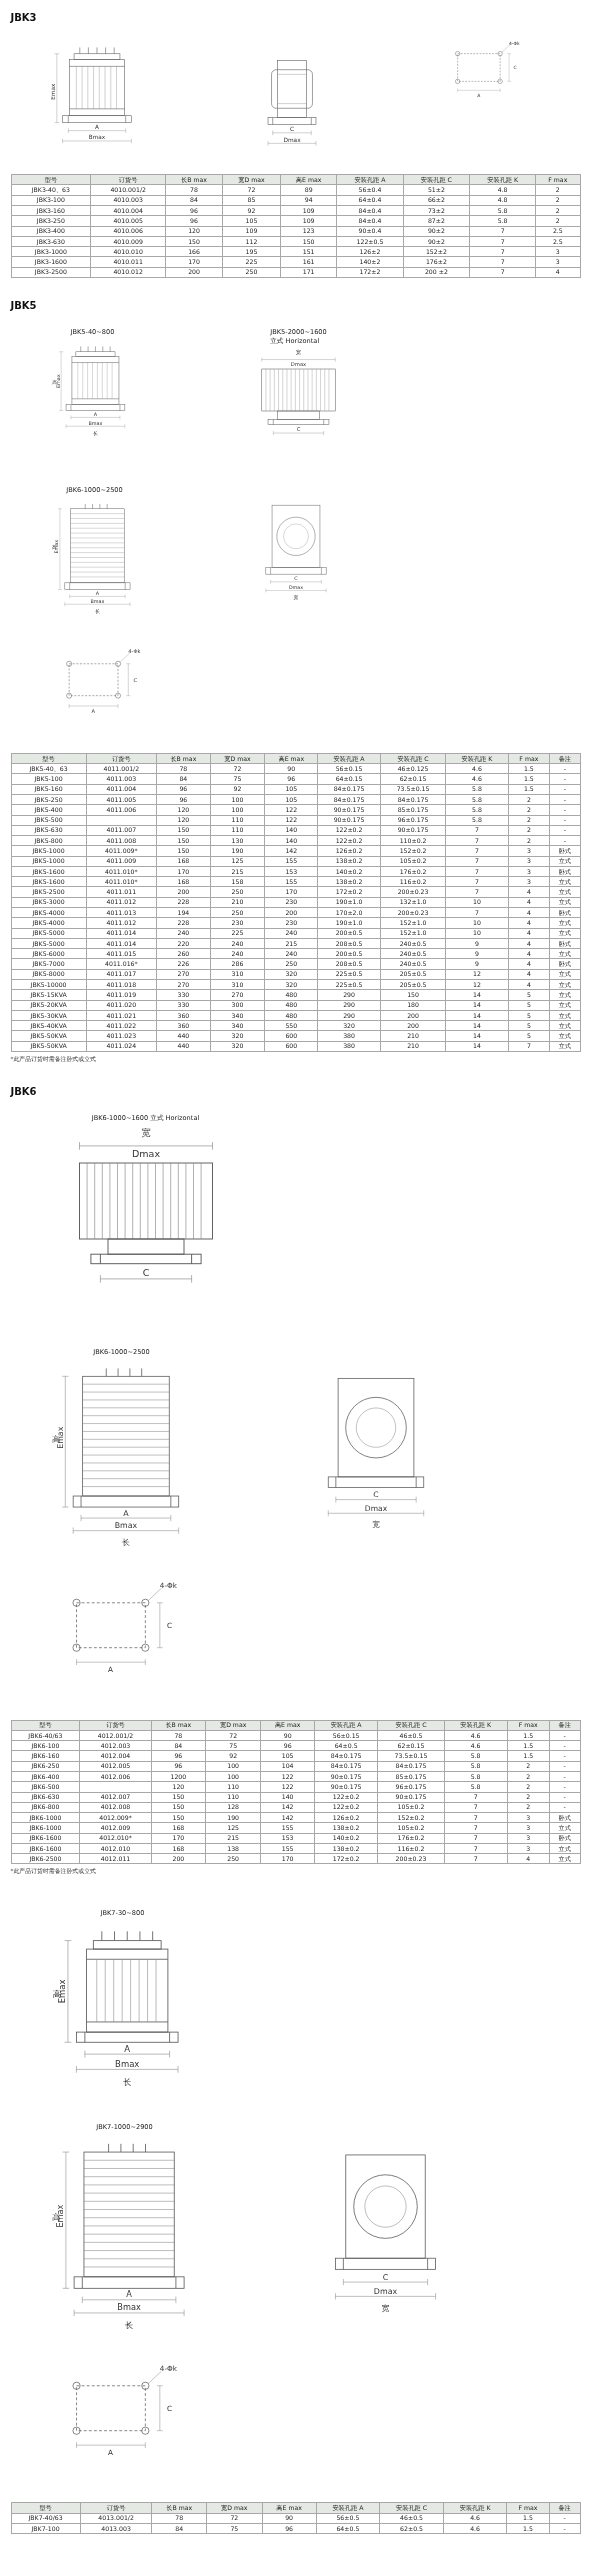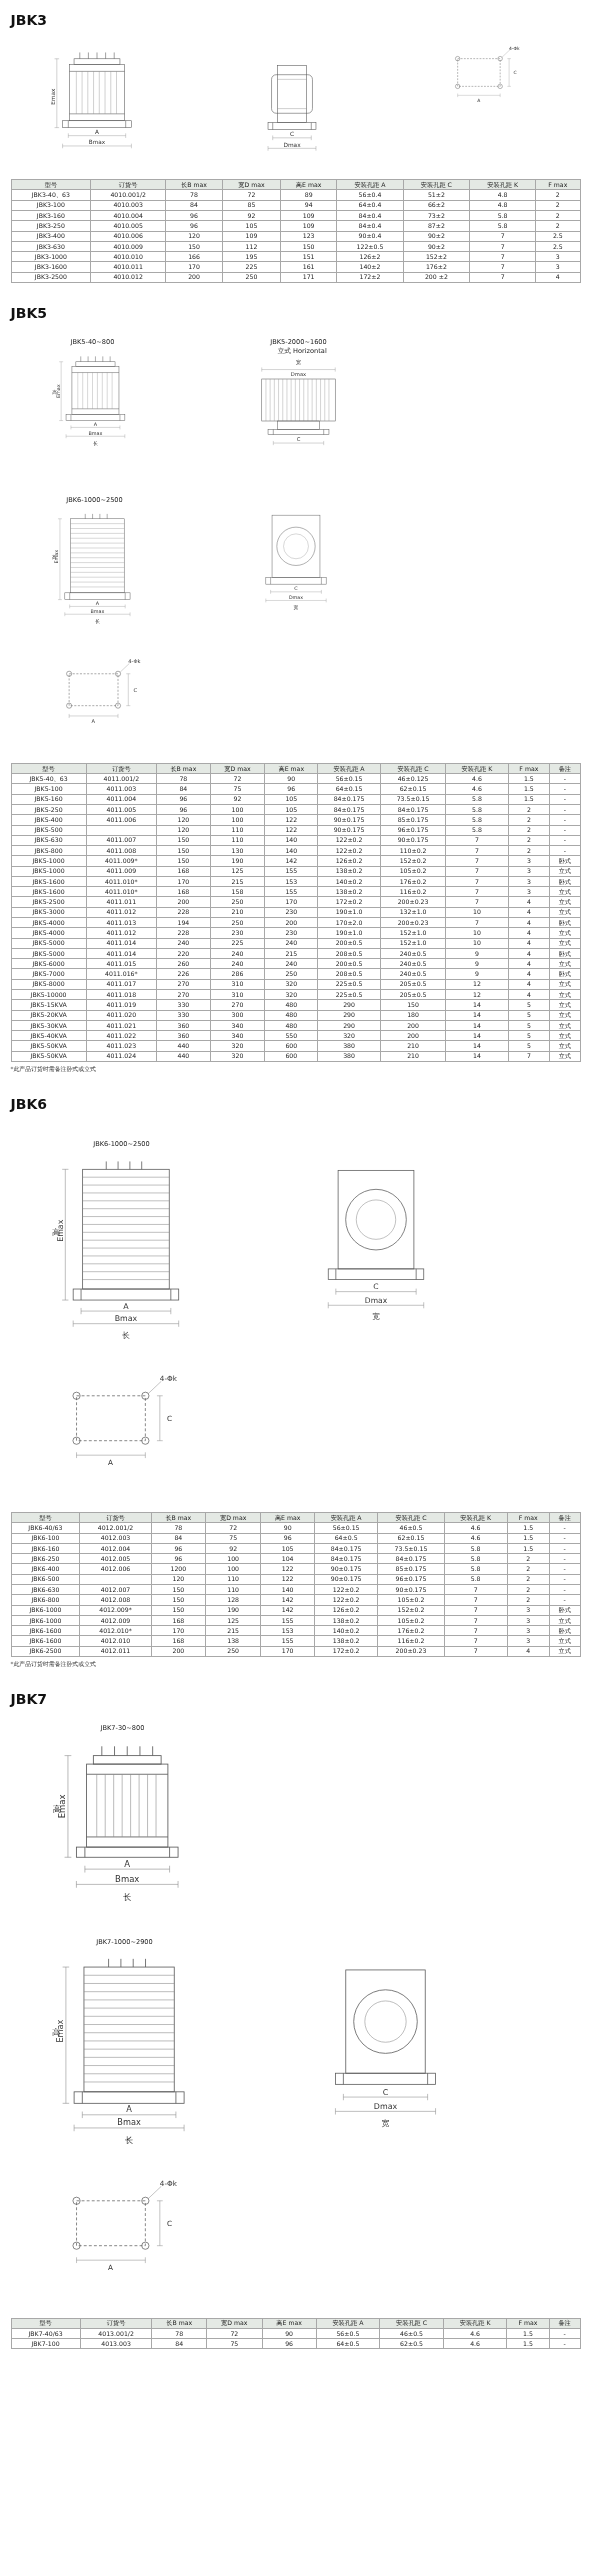--- a/index.html
+++ b/index.html
@@ -1,24 +1,24 @@
 <!DOCTYPE html>
 <html style="font-size:10.5px"><head>
 <meta charset="utf-8">
 <style>
   html,body{margin:0;padding:0;background:#ffffff;}
   body{width:591px;min-height:2576px;font-family:"DejaVu Sans","Liberation Sans",sans-serif;color:#222;}
   .page{padding:9.2px 10.5px 19.7px;}
   .section{margin-bottom:22px;}
-  .section-title{font-size:14px;font-weight:bold;color:#111;margin:2.6px 0 6.6px;}
+  .section-title{font-size:10px;font-weight:bold;color:#111;margin:2.6px 0 6.6px;}
   .diagram-block{margin:2.6px 0 9.2px;}
   .diagrams{display:flex;align-items:flex-end;gap:31.5px;margin:3.9px 0 11.8px;}
   .diagrams.top{align-items:flex-start;}
   .fig{display:flex;flex-direction:column;align-items:center;gap:2.6px;}
-  .figcap{font-size:6.6px;color:#222;text-align:right;line-height:1.35;white-space:pre-line;}
+  .figcap{font-size:6.6px;color:#222;text-align:left;line-height:1.35;white-space:pre-line;}
   svg.dwg{overflow:visible;}
   .dwg line,.dwg rect,.dwg circle,.dwg path,.dwg polyline{stroke:#5a5a5a;fill:none;stroke-width:1;}
   .dwg .thin{stroke:#8a8a8a;stroke-width:.7;}
   .dwg .dash{stroke-dasharray:4 3;}
   .dwg text{fill:#333;font-size:10px;stroke:none;font-family:"DejaVu Sans",sans-serif;}
   table.spec{border-collapse:collapse;width:100%;font-size:6.2px;table-layout:auto;}
   .spec th,.spec td{border:0.7px solid #a8a8a8;padding:0.7px 2px;text-align:center;height:7.9px;line-height:7.9px;color:#222;white-space:nowrap;}
   .spec th{background:#e4e9e4;font-weight:normal;}
   .note{font-size:5.9px;color:#333;margin-top:2.6px;}
   .hidden-defs{position:absolute;width:0;height:0;overflow:hidden;}
@@ -783,20 +783,26 @@
         </tbody>
       </table>
     <div class="note">*此产品订货时需备注卧式或立式</div>
   </section>
 
   <section class="section">
     <h2 class="section-title">JBK6</h2>
 
     <div class="diagram-block">
       <div class="diagrams top">
+        <figure class="fig">
+          <figcaption class="figcap">JBK6-1000~1600 立式 Horizontal</figcaption>
+          <svg class="dwg" width="190" height="190" viewBox="0 0 290 290">
+              <use href="#sym-coilh"></use>
+            </svg>
+        </figure>
       </div>
       <div class="diagrams top">
         <figure class="fig">
           <figcaption class="figcap">JBK6-1000~2500</figcaption>
           <svg class="dwg" width="142" height="189" viewBox="0 0 216 288">
               <use href="#sym-tallv"></use>
             </svg>
         </figure>
         <figure class="fig">
           <svg class="dwg" width="144" height="182" viewBox="0 0 220 278">
@@ -984,21 +990,20 @@
             <td>7</td>
             <td>4</td>
             <td>立式</td>
           </tr>
         </tbody>
       </table>
     <div class="note">*此产品订货时需备注卧式或立式</div>
   </section>
 
   <section class="section">
-    <h2 class="section-title">JBK7</h2>
 
     <div class="diagram-block">
       <div class="diagrams top">
         <figure class="fig">
           <figcaption class="figcap">JBK7-30~800</figcaption>
           <svg class="dwg" width="144" height="170" viewBox="0 0 220 259">
               <use href="#sym-frontc"></use>
             </svg>
         </figure>
       </div>

